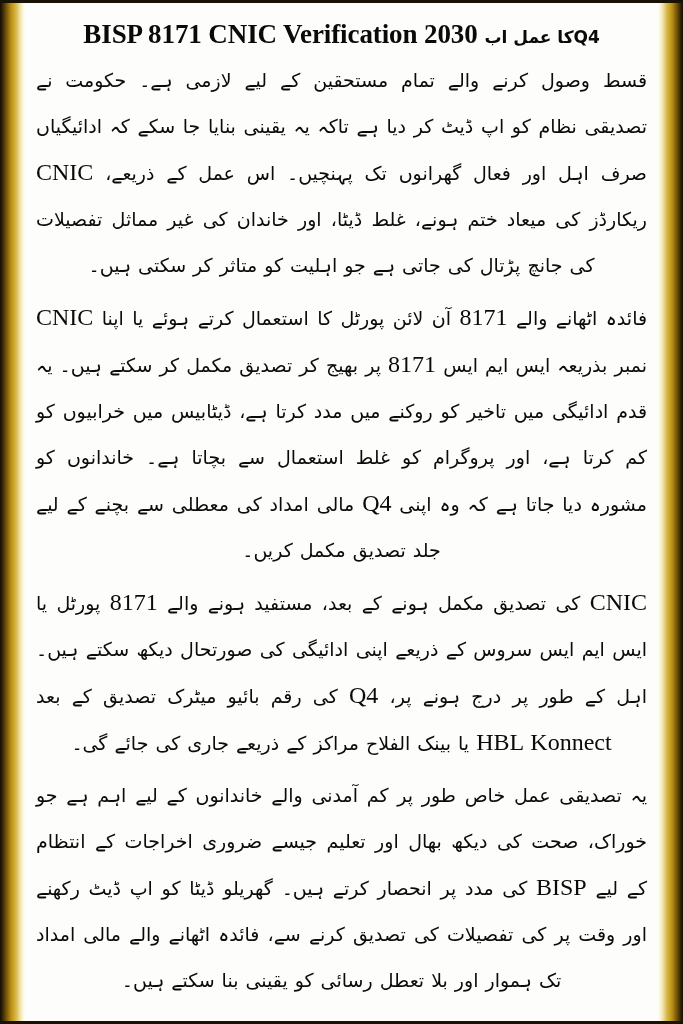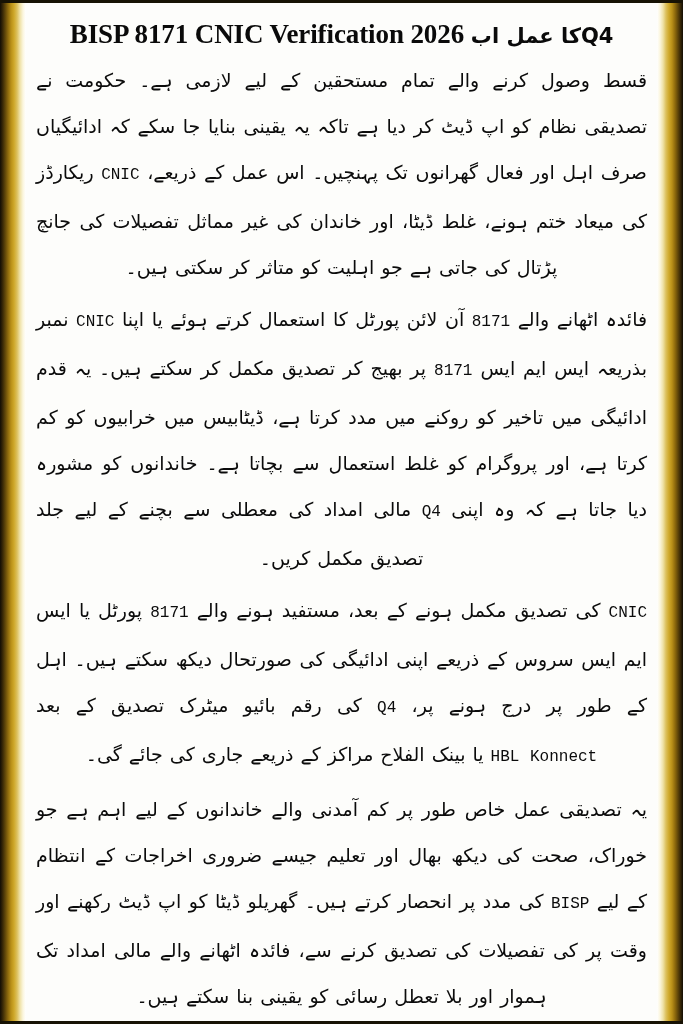--- a/index.html
+++ b/index.html
@@ -89,21 +89,21 @@
     font-family: "Liberation Serif", "DejaVu Serif", serif;
     font-size: 27px;
     line-height: 1.22;
     color: #0a0a0a;
     margin: 0 0 6px 0;
     white-space: nowrap;
     letter-spacing: -0.1px;
   }
   .heading .ur {
     font-family: "DejaVu Sans", "Liberation Sans", sans-serif;
-    font-size: 21px;
+    font-size: 17px;
     font-weight: 600;
   }
 
   .body-copy {
     direction: rtl;
     text-align: justify;
     text-align-last: center;
     font-family: "DejaVu Sans", "Liberation Sans", sans-serif;
     color: #0b0b0b;
   }
@@ -113,43 +113,43 @@
     font-size: 19px;
     line-height: 46px;
     direction: rtl;
     text-align: justify;
     text-align-last: center;
     word-spacing: 1px;
   }
   .para:last-child { margin-bottom: 0; }
 
   .para .lat {
-    font-family: Liberation Mono, monospace;
-    font-size: 16px;
+    font-family: Liberation Serif, serif;
+    font-size: 24px;
     direction: ltr;
     unicode-bidi: embed;
     display: inline-block;
     vertical-align: baseline;
   }
 </style>
 </head>
 <body>
 
 <div class="poster">
 
   <div class="band-cap top"></div>
   <div class="band band-left"></div>
   <div class="band band-right"></div>
   <div class="band-cap bottom"></div>
 
   <div class="content">
 
     <h1 class="heading">
       <span class="ur">Q4</span><span class="ur">کا عمل اب</span>
-      <span>BISP 8171 CNIC Verification 2026</span>
+      <span>BISP 8171 CNIC Verification 2030</span>
     </h1>
 
     <div class="body-copy">
       <p class="para">قسط وصول کرنے والے تمام مستحقین کے لیے لازمی ہے۔ حکومت نے تصدیقی نظام کو اپ ڈیٹ کر دیا ہے تاکہ یہ یقینی بنایا جا سکے کہ ادائیگیاں صرف اہل اور فعال گھرانوں تک پہنچیں۔ اس عمل کے ذریعے، <span class="lat">CNIC</span> ریکارڈز کی میعاد ختم ہونے، غلط ڈیٹا، اور خاندان کی غیر مماثل تفصیلات کی جانچ پڑتال کی جاتی ہے جو اہلیت کو متاثر کر سکتی ہیں۔</p>
       <p class="para">فائدہ اٹھانے والے <span class="lat">8171</span> آن لائن پورٹل کا استعمال کرتے ہوئے یا اپنا <span class="lat">CNIC</span> نمبر بذریعہ ایس ایم ایس <span class="lat">8171</span> پر بھیج کر تصدیق مکمل کر سکتے ہیں۔ یہ قدم ادائیگی میں تاخیر کو روکنے میں مدد کرتا ہے، ڈیٹابیس میں خرابیوں کو کم کرتا ہے، اور پروگرام کو غلط استعمال سے بچاتا ہے۔ خاندانوں کو مشورہ دیا جاتا ہے کہ وہ اپنی <span class="lat">Q4</span> مالی امداد کی معطلی سے بچنے کے لیے جلد تصدیق مکمل کریں۔</p>
       <p class="para"><span class="lat">CNIC</span> کی تصدیق مکمل ہونے کے بعد، مستفید ہونے والے <span class="lat">8171</span> پورٹل یا ایس ایم ایس سروس کے ذریعے اپنی ادائیگی کی صورتحال دیکھ سکتے ہیں۔ اہل کے طور پر درج ہونے پر، <span class="lat">Q4</span> کی رقم بائیو میٹرک تصدیق کے بعد <span class="lat">HBL Konnect</span> یا بینک الفلاح مراکز کے ذریعے جاری کی جائے گی۔</p>
       <p class="para">یہ تصدیقی عمل خاص طور پر کم آمدنی والے خاندانوں کے لیے اہم ہے جو خوراک، صحت کی دیکھ بھال اور تعلیم جیسے ضروری اخراجات کے انتظام کے لیے <span class="lat">BISP</span> کی مدد پر انحصار کرتے ہیں۔ گھریلو ڈیٹا کو اپ ڈیٹ رکھنے اور وقت پر  کی تفصیلات کی تصدیق کرنے سے، فائدہ اٹھانے والے مالی امداد تک ہموار اور بلا تعطل رسائی کو یقینی بنا سکتے ہیں۔</p>
     </div>
 
   </div>

